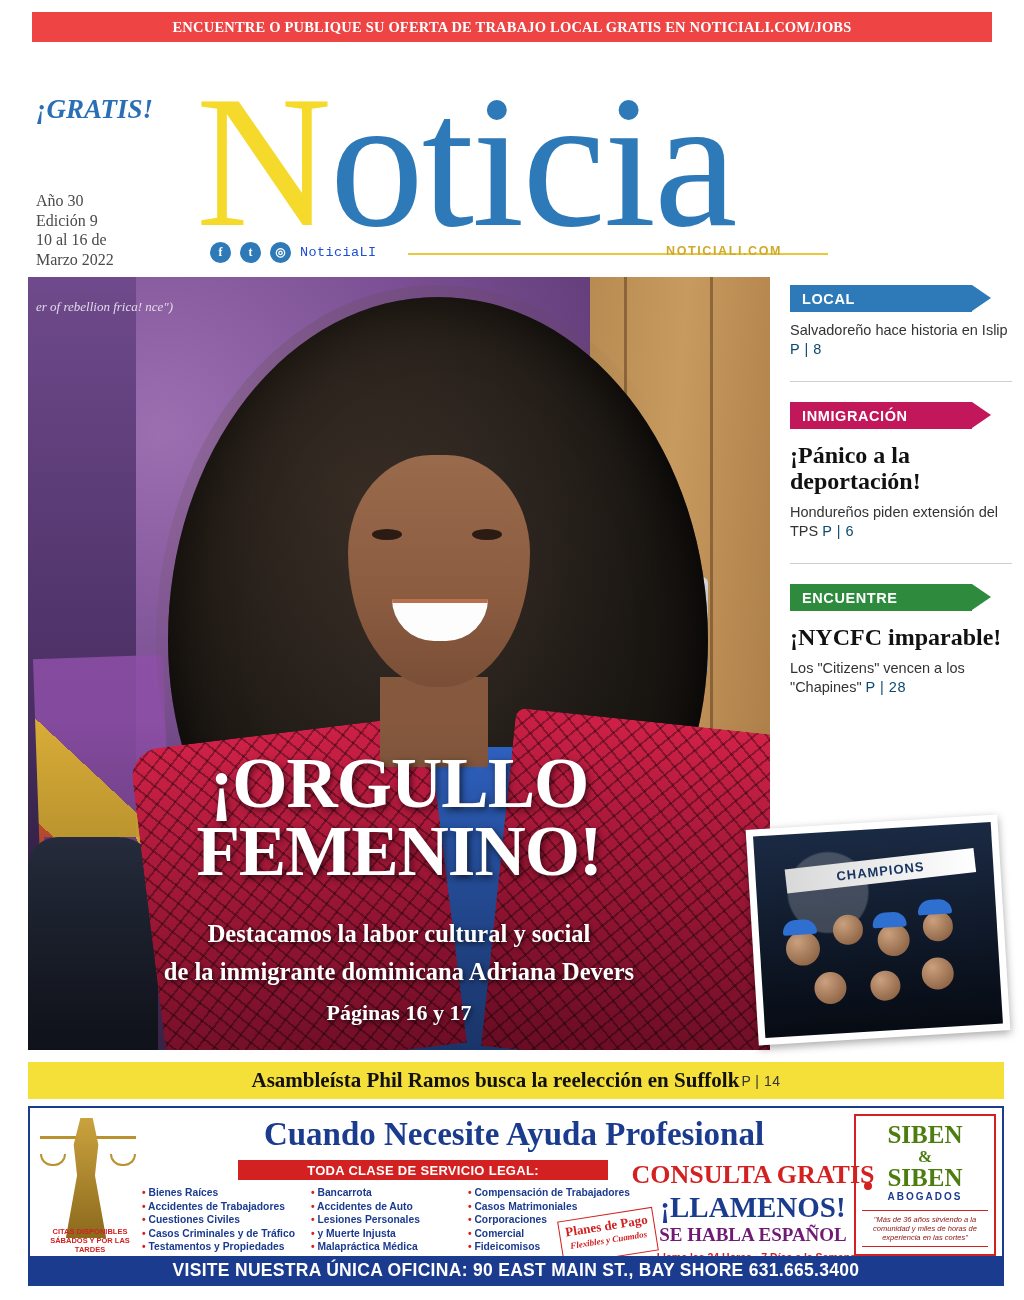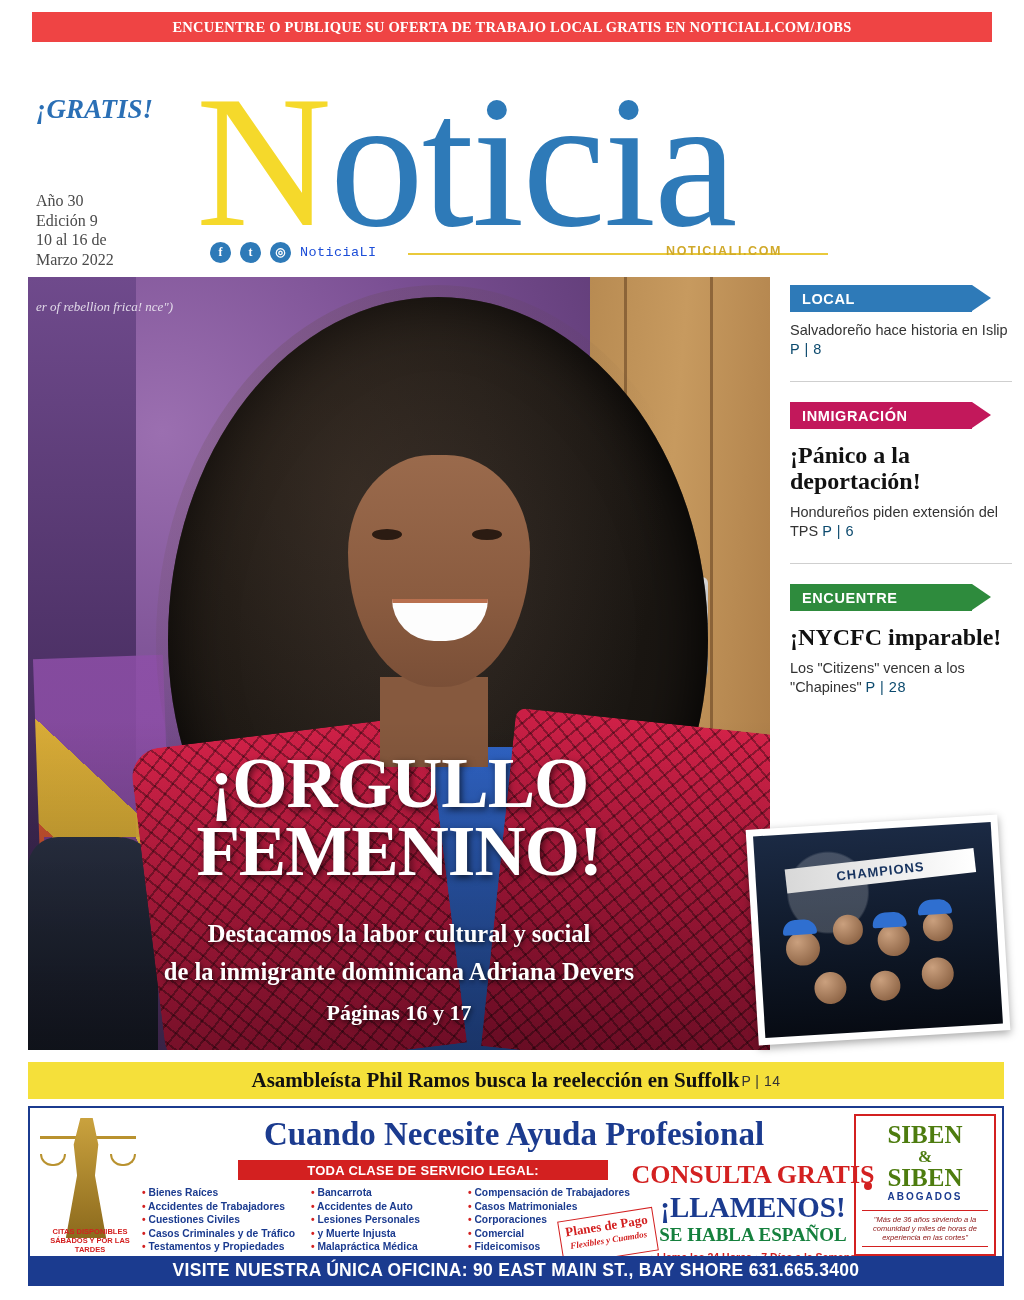--- a/index.html
+++ b/index.html
@@ -280,21 +280,21 @@
     position: absolute; left: 530px; top: 106px; width: 96px; height: 44px;
     background: #fff; border: 1px solid #d32020; color: #d32020;
     transform: rotate(-9deg); text-align: center;
     font-family: "Liberation Serif", serif; font-weight: bold; font-size: 13px;
     padding-top: 4px; line-height: 14px;
   }
   .stamp small { font-size: 9px; display: block; font-style: italic; }
   .ad-right { position: absolute; left: 600px; top: 52px; width: 246px; text-align: center; }
   .consulta { color: #d32020; font-family: "Liberation Serif", serif; font-weight: bold; font-size: 26px; }
   .llamenos { color: #1b3b8f; font-family: "Liberation Serif", serif; font-weight: bold; font-size: 29px; margin-top: 1px; }
-  .habla { color: #15803d; font-family: "Liberation Serif", serif; font-weight: bold; font-size: 19px; }
+  .habla { color: #701a75; font-family: "Liberation Serif", serif; font-weight: bold; font-size: 19px; }
   .ad-hours { color: #d32020; font-size: 10.5px; font-weight: bold; margin-top: 5px; }
   .logo-box {
     position: absolute; right: 6px; top: 6px; width: 142px; height: 142px;
     border: 2px solid #d32020; text-align: center; padding-top: 6px;
   }
   .logo-box .ln1 { font-family: "Liberation Serif", serif; font-weight: bold; font-size: 25px; color: #4d7c0f; line-height: 26px; }
   .logo-box .abog { font-size: 10px; letter-spacing: 2px; color: #1b3b8f; font-weight: bold; }
   .logo-box .quote { font-size: 7.5px; line-height: 9px; color: #8a1111; font-style: italic; margin: 8px 6px 0; border-top: 1px solid #d32020; border-bottom: 1px solid #d32020; padding: 4px 0; }
   .logo-box .door-red { font-size: 9px; color: #d32020; font-weight: bold; margin-top: 7px; }
   .red-dot { position: absolute; left: 8px; top: 66px; width: 8px; height: 8px; background: #d32020; border-radius: 50%; }

